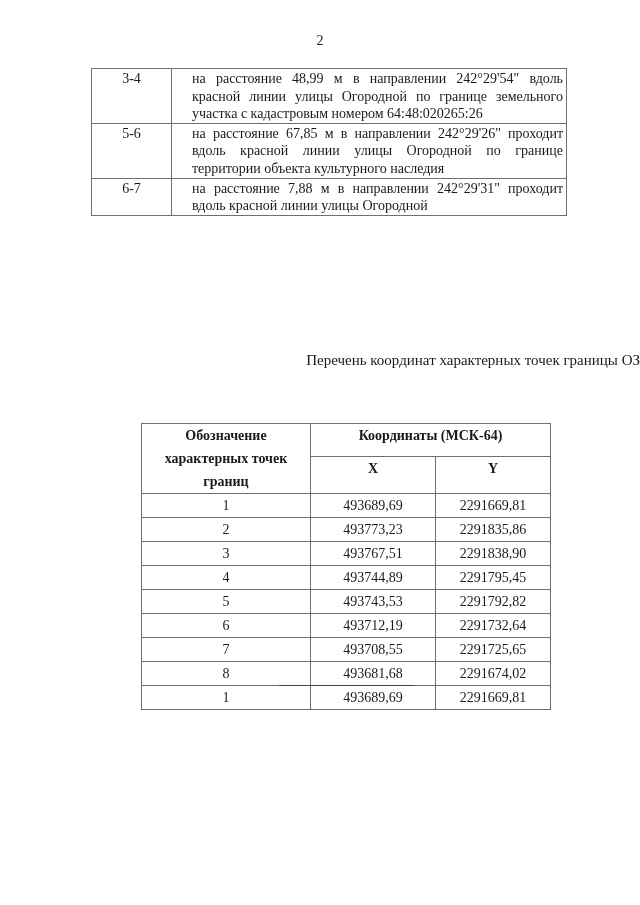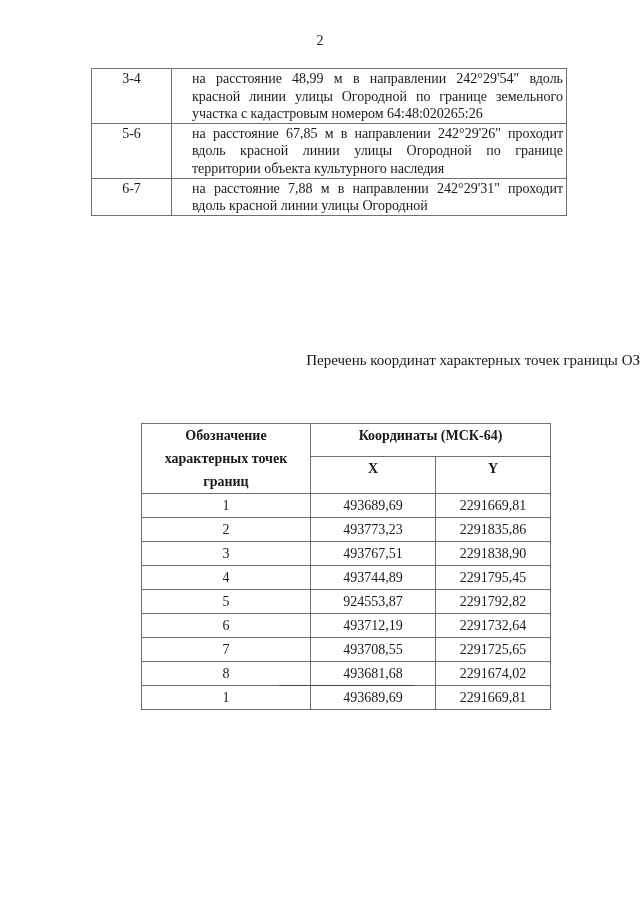--- a/index.html
+++ b/index.html
@@ -139,21 +139,21 @@
       <td>493767,51</td>
       <td>2291838,90</td>
     </tr>
     <tr>
       <td>4</td>
       <td>493744,89</td>
       <td>2291795,45</td>
     </tr>
     <tr>
       <td>5</td>
-      <td>924553,87</td>
+      <td>493743,53</td>
       <td>2291792,82</td>
     </tr>
     <tr>
       <td>6</td>
       <td>493712,19</td>
       <td>2291732,64</td>
     </tr>
     <tr>
       <td>7</td>
       <td>493708,55</td>

